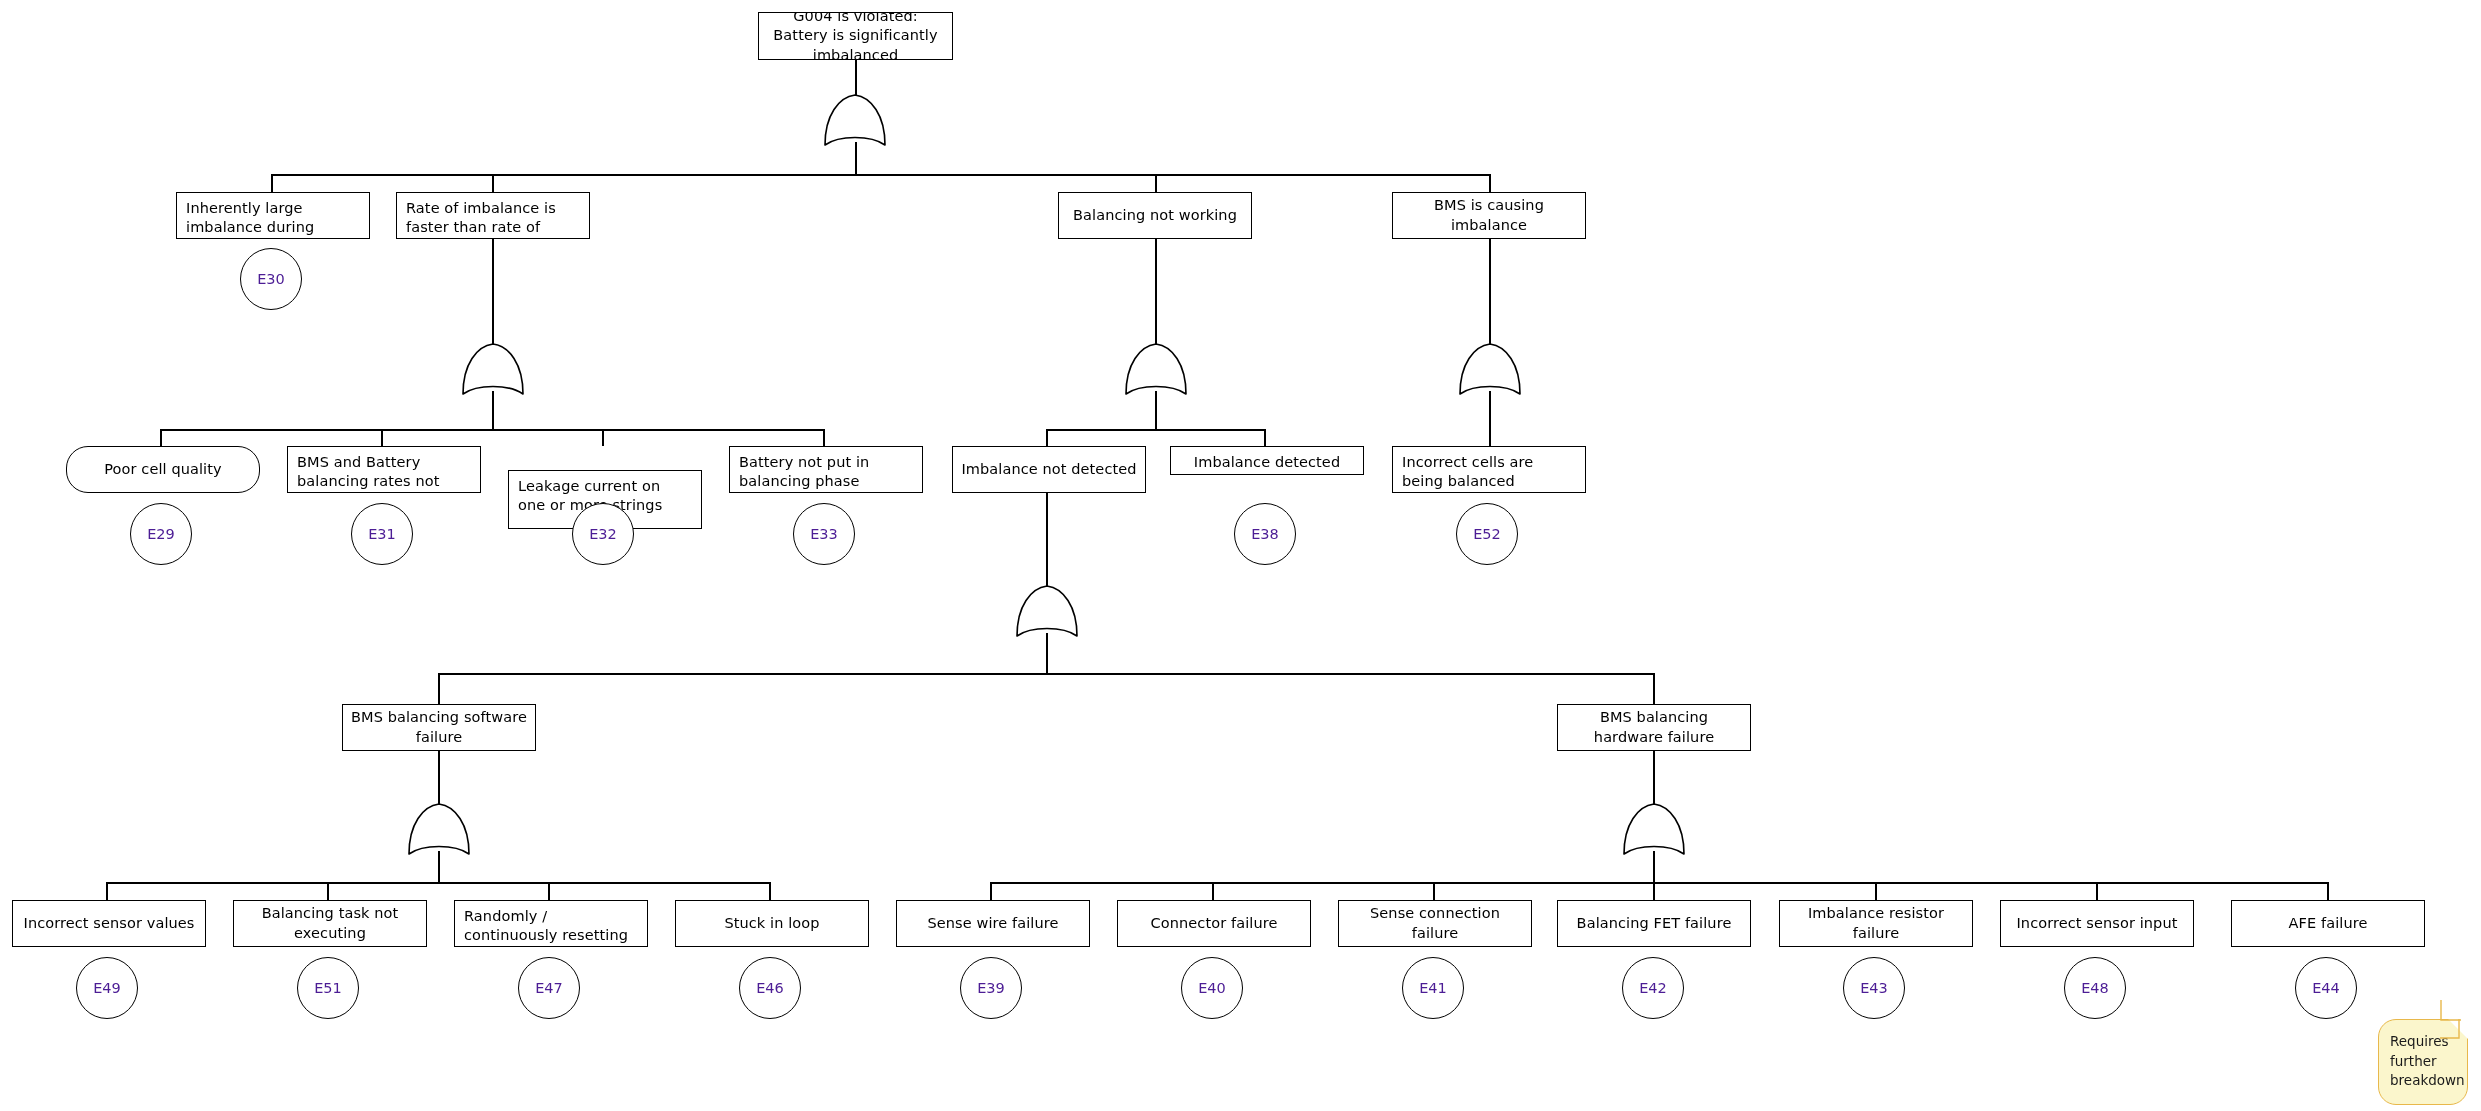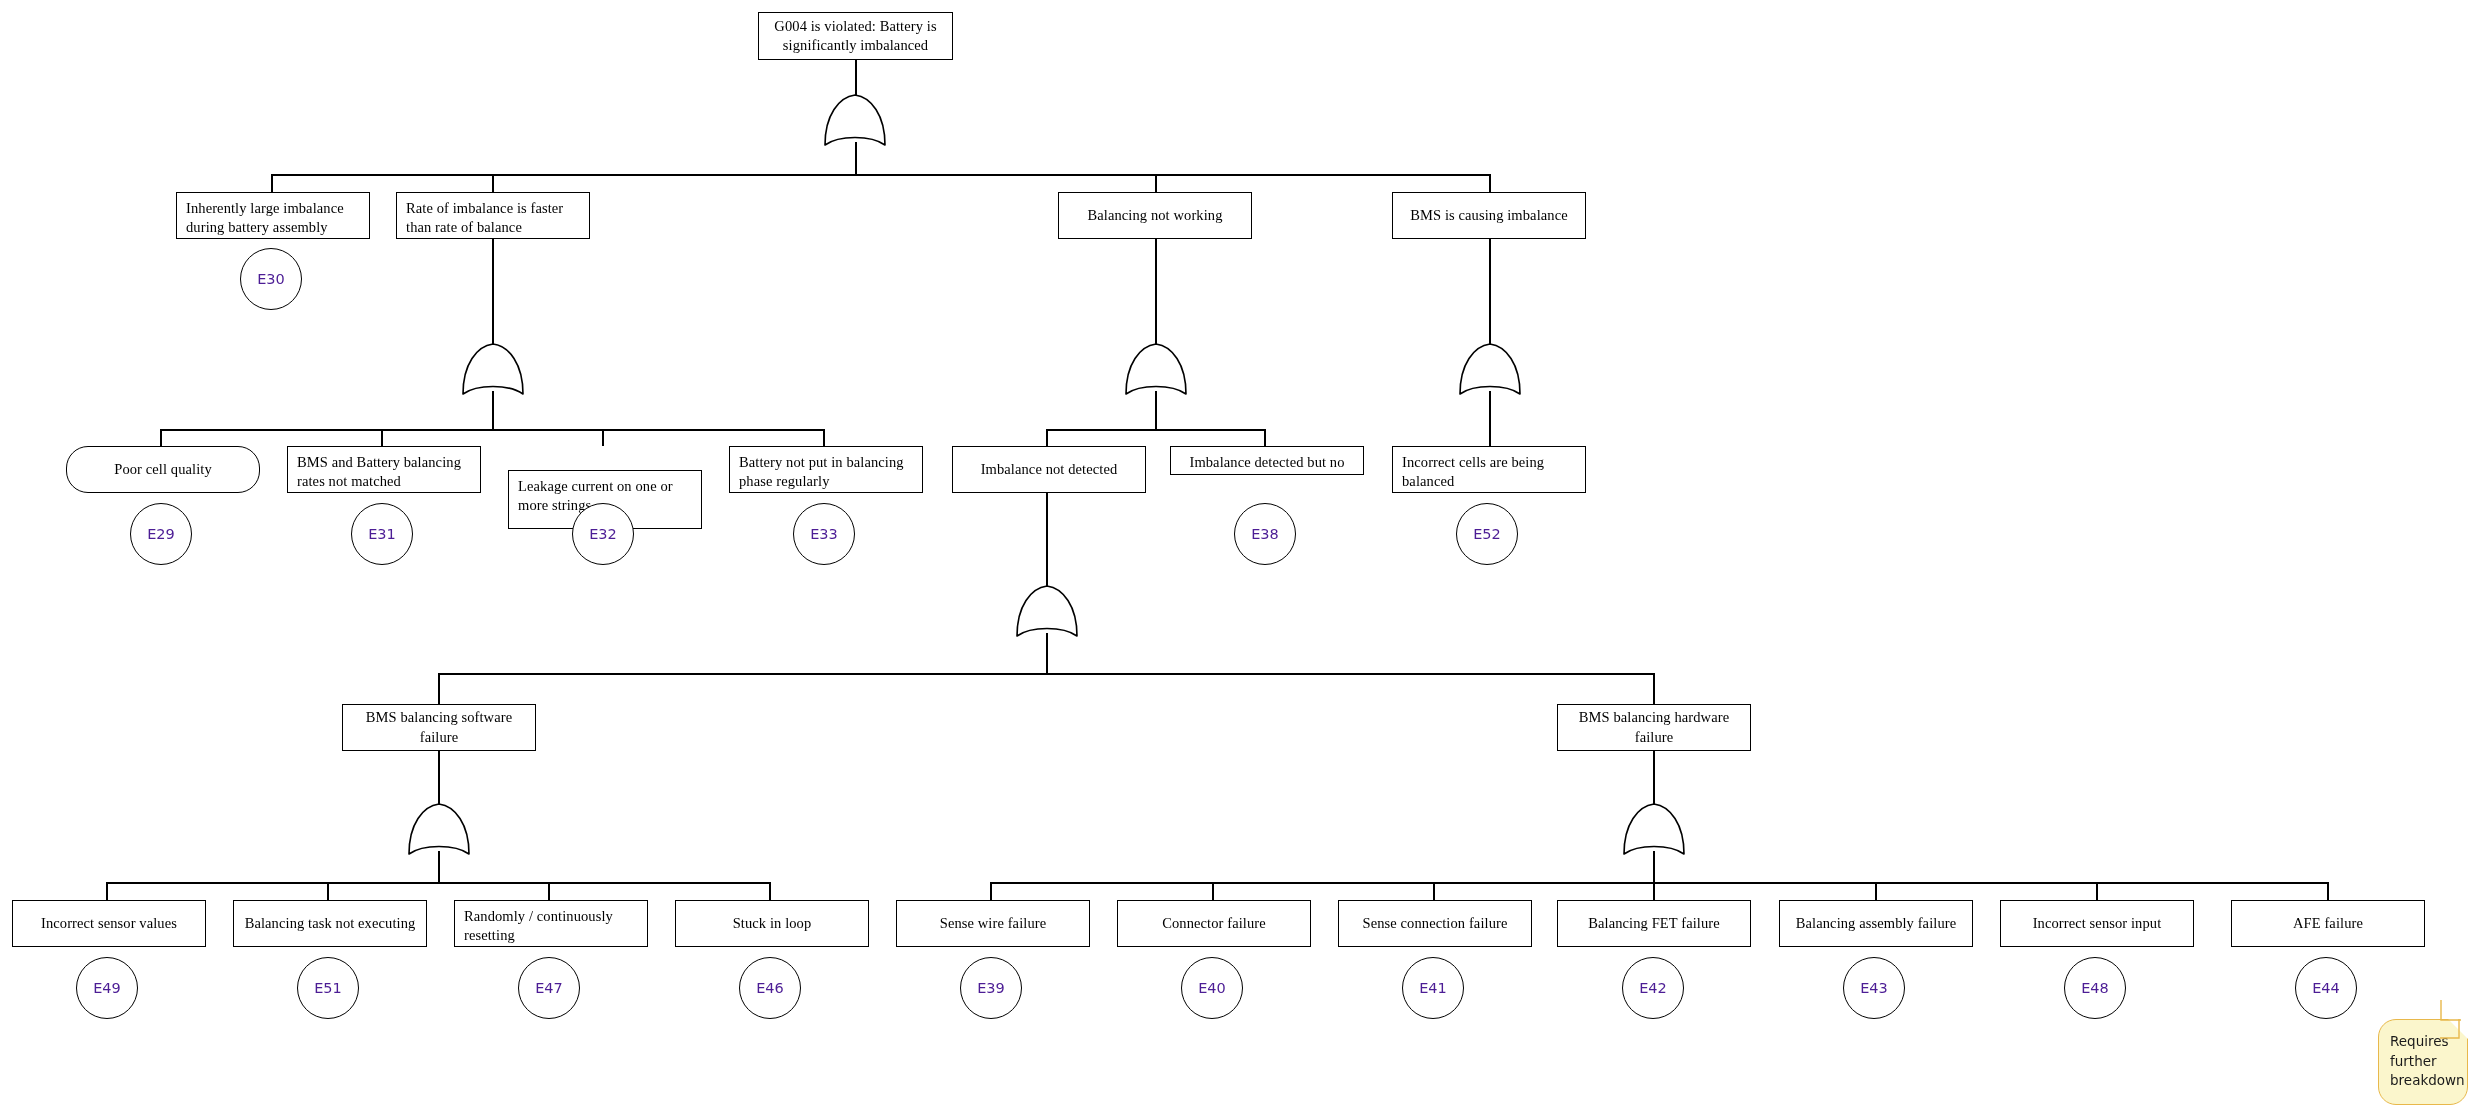--- a/index.html
+++ b/index.html
@@ -29,21 +29,21 @@
     color:#000;
     overflow:hidden;
   }
   .node.center{
     display:flex;
     align-items:center;
     justify-content:center;
     text-align:center;
     padding:4px 8px;
   }
-  .node .txt{display:block;font-family:Liberation Serif, serif;}
+  .node .txt{display:block;}
   
   .circle{
     position:absolute;
     box-sizing:border-box;
     border:1.6px solid #000000;
     border-radius:50%;
     background:#ffffff;
     display:flex;
     align-items:center;
     justify-content:center;
@@ -308,21 +308,21 @@
   </div>
 
   <div class="node center" style="left:1557px;top:900px;width:194px;height:47px;">
     <span class="txt">Balancing FET failure</span>
   </div>
   <div class="circle" style="left:1622px;top:957px;width:62px;height:62px;">
     <span>E42</span>
   </div>
 
   <div class="node center" style="left:1779px;top:900px;width:194px;height:47px;">
-    <span class="txt">Balancing assembly failure</span>
+    <span class="txt">Imbalance resistor failure</span>
   </div>
   <div class="circle" style="left:1843px;top:957px;width:62px;height:62px;">
     <span>E43</span>
   </div>
 
   <div class="node center" style="left:2000px;top:900px;width:194px;height:47px;">
     <span class="txt">Incorrect sensor input</span>
   </div>
   <div class="circle" style="left:2064px;top:957px;width:62px;height:62px;">
     <span>E48</span>

